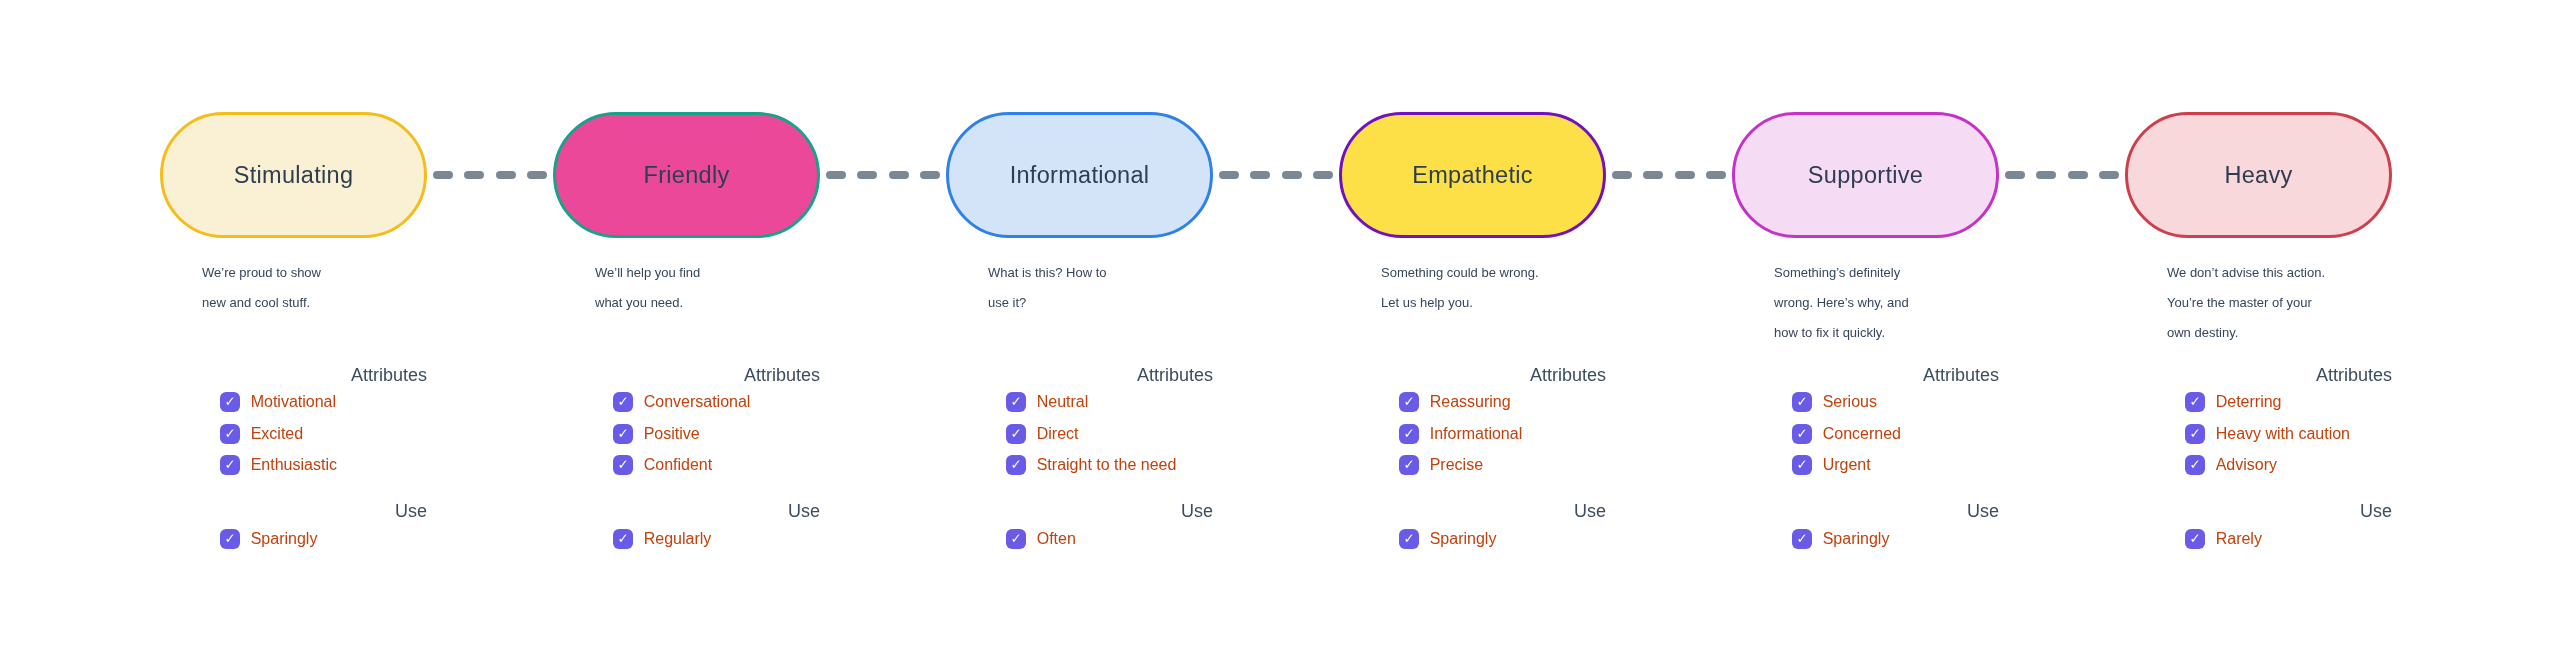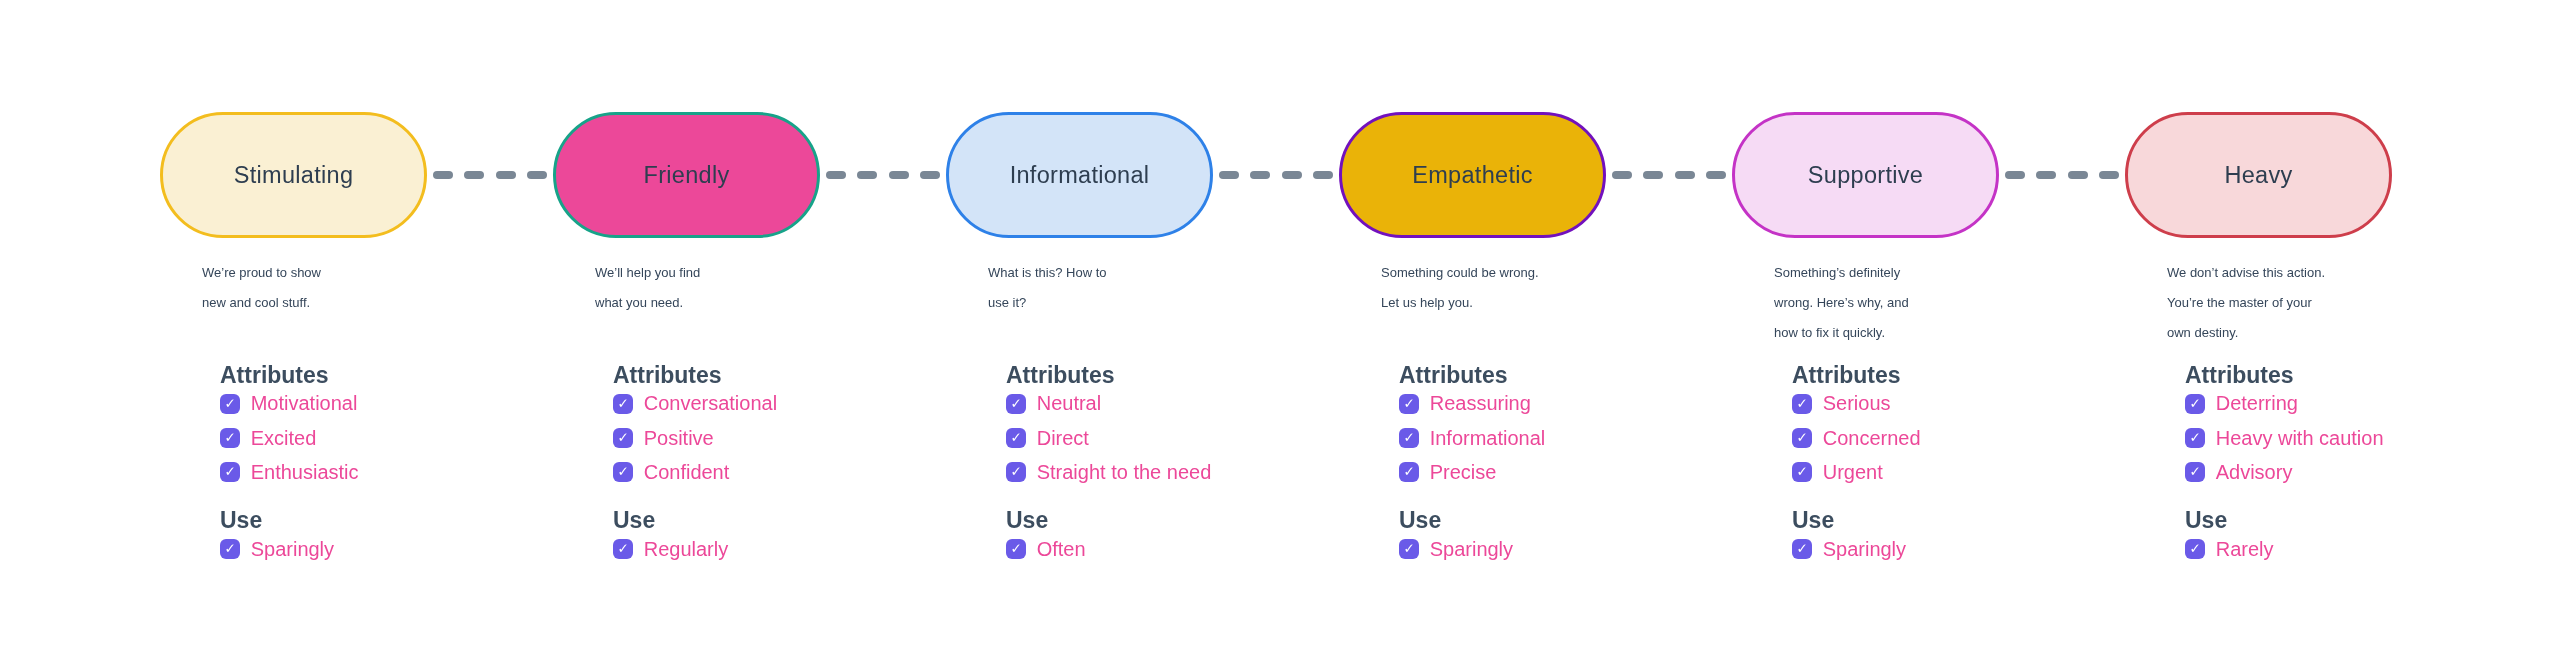--- a/index.html
+++ b/index.html
@@ -61,24 +61,25 @@
     margin: 20px 0 0 42px;
     min-height: 91px;
     font-size: 13px;
     line-height: 30px;
     color: #35465a;
     white-space: pre-line;
   }
   .attrs { margin: 14.8px 0 0 60px; }
   .use   { margin: 25.5px 0 0 60px; }
   .heading {
-    font-size: 23px;
+    font-size: 18px;
     line-height: 23px;
-    font-weight: bold;
+    font-weight: normal;
     color: #3c4d5f;
+    text-align: right;
   }
   .row {
     display: flex;
     align-items: center;
     gap: 10.7px;
     margin-top: 11.4px;
   }
   .row.first { margin-top: 5.4px; }
   .box {
     flex: none;
@@ -87,22 +88,22 @@
     border-radius: 6px;
     background: #6a5ae8;
     color: #ffffff;
     font-size: 13.4px;
     font-weight: bold;
     line-height: 20px;
     text-align: center;
     cursor: pointer;
   }
   .label {
-    font-size: 20px;
-    color: #ec4899;
+    font-size: 16px;
+    color: #c2410c;
   }
 </style>
 </head>
 <body>
 
 <div class="board">
 
   <section class="col">
     <div class="pill" style="background-color: rgb(250, 240, 211); border-color: rgb(243, 189, 30);">
       <span class="pill-label">Stimulating</span>
@@ -205,21 +206,21 @@
     <div class="use">
       <div class="heading">Use</div>
       <div class="row first">
         <span class="box">✓</span>
         <span class="label">Often</span>
       </div>
     </div>
   </section>
 
   <section class="col">
-    <div class="pill" style="background-color: #eab308; border-color: rgb(114, 17, 189);">
+    <div class="pill" style="background-color: #fde047; border-color: rgb(114, 17, 189);">
       <span class="pill-label">Empathetic</span>
     </div>
     <div class="connector">
       <i class="dash"></i>
         <i class="dash"></i>
         <i class="dash"></i>
         <i class="dash"></i>
     </div>
     <p class="desc">Something could be wrong.
 Let us help you.</p>

